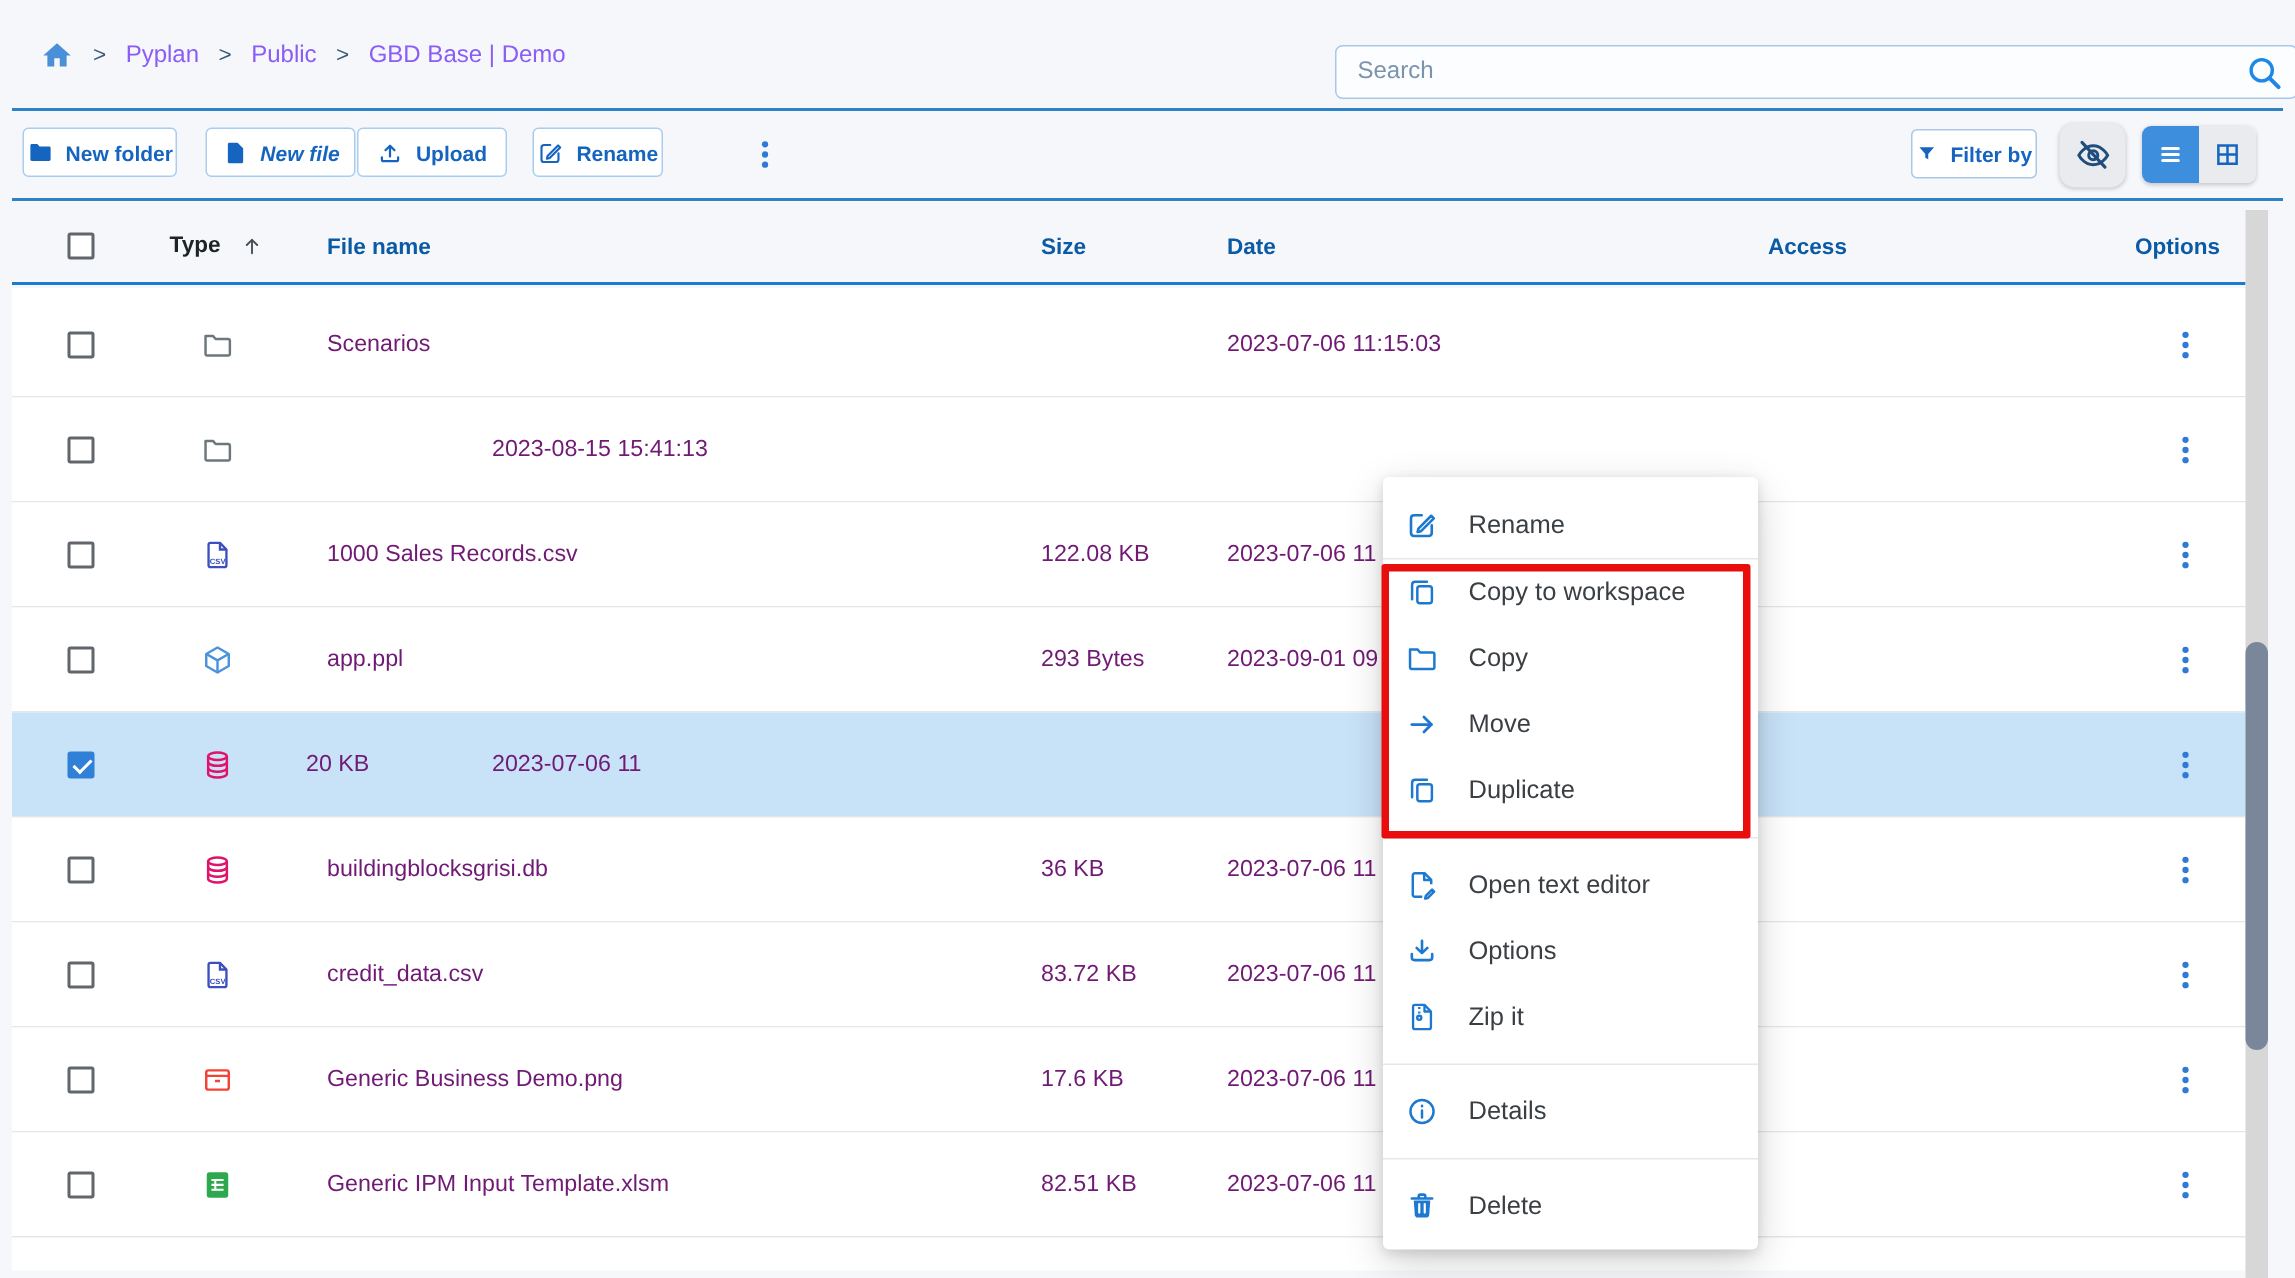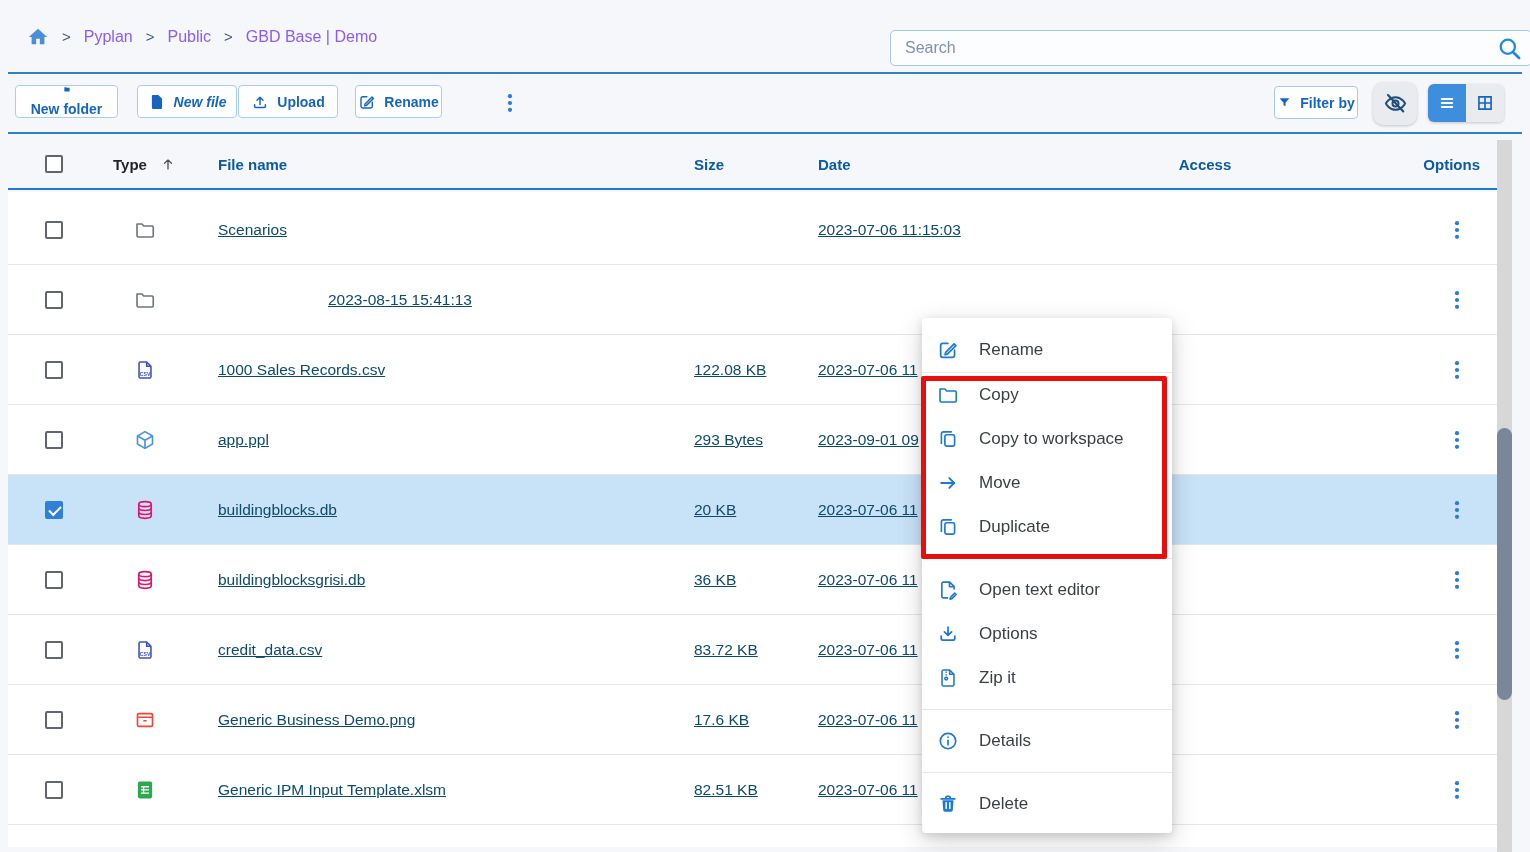--- a/index.html
+++ b/index.html
@@ -26,21 +26,21 @@
   .searchbox input { width:100%; height:100%; border:none; outline:none; background:transparent;
     padding:0 44px 0 14px; font-size:16px; color:#2c3e50; font-family:"Liberation Sans", sans-serif; }
   .searchbox input::placeholder { color:#7d93ab; opacity:1; }
   .search-ic { position:absolute; right:8px; top:4px; width:27px; height:27px; color:#1e88e5; cursor:pointer; }
 
   
   .tbtn { position:absolute; top:85px; height:33px; display:inline-flex; align-items:center; justify-content:center;
     gap:8px; background:#fff; border:1px solid #a9cdf0; border-radius:4px; color:#1565c0;
     font-size:14px; font-weight:700; cursor:pointer; font-family:"Liberation Sans", sans-serif; }
   .tbtn .ic { width:18px; height:18px; }
-  .b-nf { left:15px;  width:103px;flex-direction:column; }
+  .b-nf { left:15px;  width:103px; }
   .b-nfile { left:137px; width:100px;font-style:italic; }
   .b-up { left:238px; width:100px; }
   .b-rn { left:355px; width:87px; }
   .tb-kebab { position:absolute; left:498px; top:91px; width:24px; height:24px; color:#2e7ad6; cursor:pointer; }
   .b-filter { left:1274px; width:84px; height:33px; top:86px; border-color:#a9c7e7; }
   .b-filter .ic { width:15px; height:15px; }
   .eye-btn { position:absolute; left:1373px; top:82px; width:44px; height:43px; border-radius:10px;
     background:#e9ebee; display:flex; align-items:center; justify-content:center; cursor:pointer;
     box-shadow:0 1px 3px rgba(0,0,0,.2); color:#1f4e7d; }
   .eye-btn .ic { width:25px; height:25px; }
@@ -57,25 +57,25 @@
   .tbody { position:absolute; left:8px; top:192px; width:1489px; height:655px; background:#fff; padding-top:3px; }
   .c { display:flex; align-items:center; }
   .c1 { width:82px; } .c1 .cb { margin-left:37px; }
   .c2 { width:110px; justify-content:center; }
   .c3 { width:490px; padding-left:18px; }
   .c4 { width:125px; padding-left:4px; }
   .c5 { width:265px; padding-left:3px;align-items:center; }
   .c6 { width:250px; justify-content:center; }
   .c7 { flex:1; justify-content:flex-end; padding-right:28px; }
   .thead .c7 { padding-right:17px; }
-  .th-type { color:#1f2326; display:flex; align-items:center; gap:12px; cursor:pointer; }
+  .th-type { color:#1f2326; display:flex; gap:12px; cursor:pointer; }
   .sort-ic { width:18px; height:18px; color:#4a4f54; }
   .row { height:70px; display:flex; align-items:center; border-bottom:1px solid #e4e6e8; background:#fff; cursor:pointer; }
   .row.selected { background:#c8e2f8; }
-  .fname, .fval { font-size:15.5px; color:#0c4a6e;text-decoration:underline; }
+  .fname, .fval { font-size:15.5px; color:#701a75; }
   .fname { cursor:pointer; }
   .kebab { width:24px; height:24px; color:#2e7ad6; cursor:pointer; }
   .cb { width:18px; height:18px; border:2px solid #60666b; border-radius:2px; background:#fff; cursor:pointer; }
   .cb.checked { background:#3080d8; border-color:#3080d8; }
   .cb.checked::after { content:''; display:block; width:10px; height:5px;
     border-left:2.4px solid #fff; border-bottom:2.4px solid #fff; transform:rotate(-45deg); margin:3.5px 0 0 1.5px; }
 
   
   .tint-folder { color:#6d777c; }
   .tint-csv { color:#3c4fc0; }
@@ -446,23 +446,20 @@
     <div class="c c1">
         <span class="cb checked"></span>
       </div>
     <div class="c c2">
         <span class="ticon">
           <svg class="ic tint-database">
             <use href="#i-database"></use>
           </svg>
         </span>
       </div>
-    <div class="c c3">
-        <span class="fname">buildingblocks.db</span>
-      </div>
     <div class="c c4">
         <span class="fval fsize">20 KB</span>
       </div>
     <div class="c c5">
         <span class="fval fdate">2023-07-06 11</span>
       </div>
     <div class="c c6"></div>
     <div class="c c7">
       <svg class="kebab">
           <use href="#i-kebab"></use>
@@ -589,33 +586,33 @@
         <svg class="ic ">
           <use href="#i-edit"></use>
         </svg>
       </span>
     <span class="mlabel">Rename</span>
   </div>
 <div class="menu-div tight"></div>
   <div class="mitem">
     <span class="micon">
         <svg class="ic ">
+          <use href="#i-copy"></use>
+        </svg>
+      </span>
+    <span class="mlabel">Copy to workspace</span>
+  </div>
+
+  <div class="mitem">
+    <span class="micon">
+        <svg class="ic ">
           <use href="#i-folder"></use>
         </svg>
       </span>
     <span class="mlabel">Copy</span>
-  </div>
-
-  <div class="mitem">
-    <span class="micon">
-        <svg class="ic ">
-          <use href="#i-copy"></use>
-        </svg>
-      </span>
-    <span class="mlabel">Copy to workspace</span>
   </div>
 
   <div class="mitem">
     <span class="micon">
         <svg class="ic ">
           <use href="#i-arrow-right"></use>
         </svg>
       </span>
     <span class="mlabel">Move</span>
   </div>

